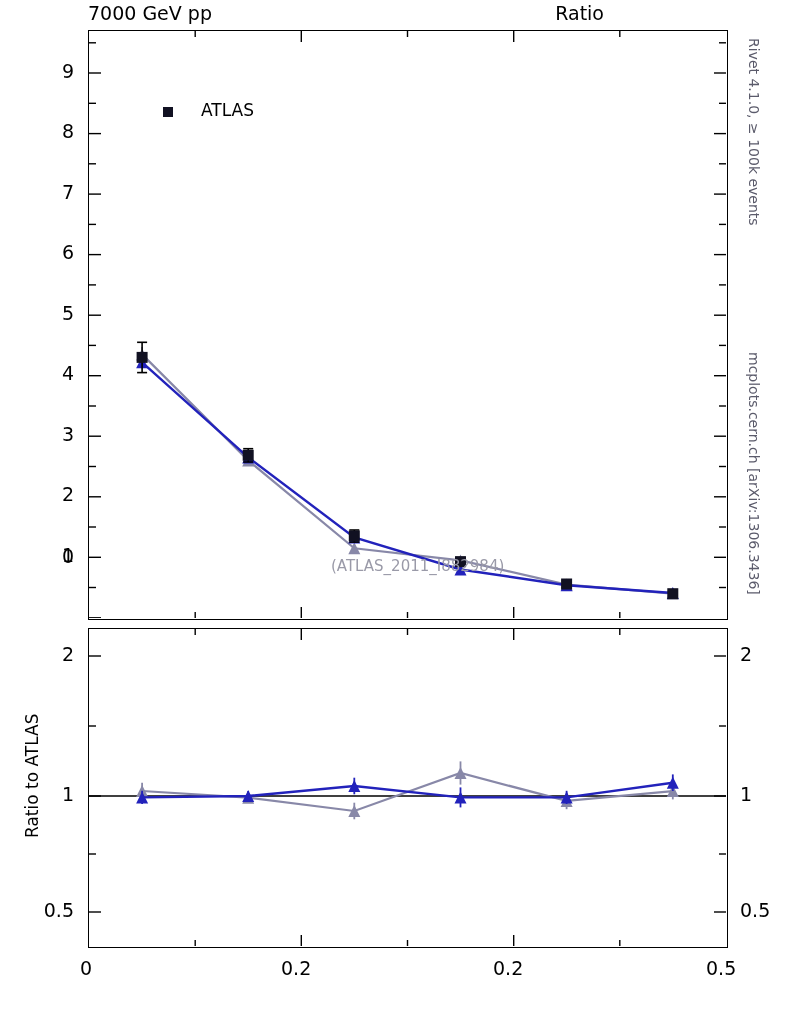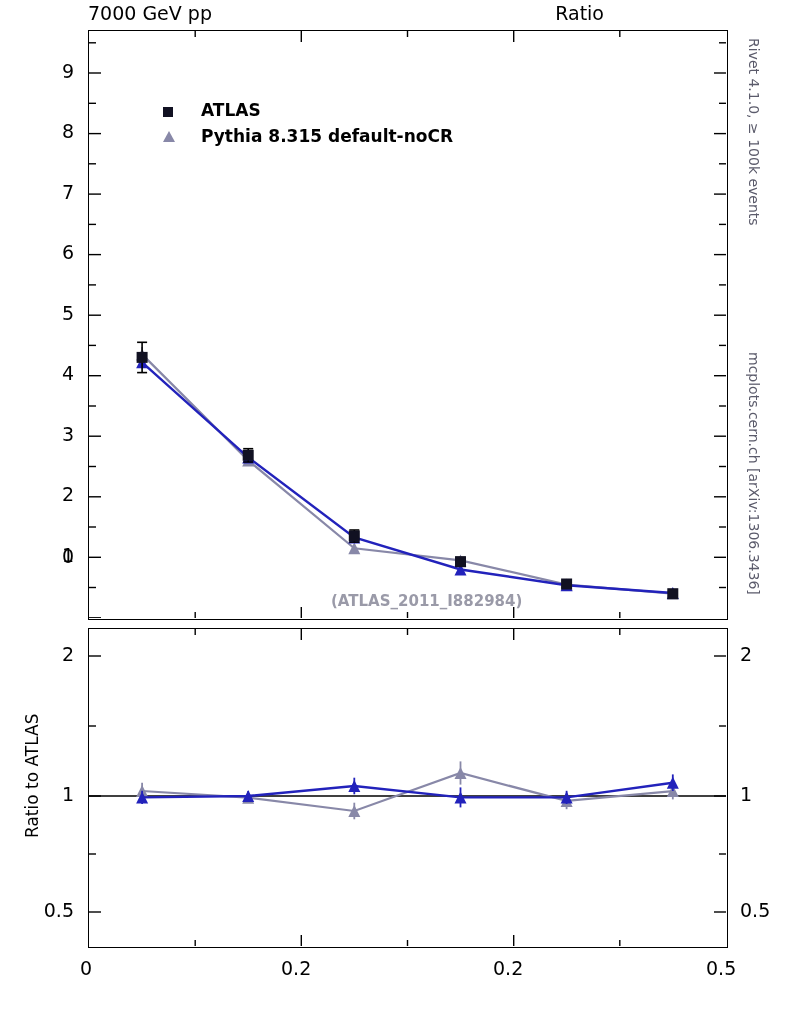--- a/index.html
+++ b/index.html
@@ -40,21 +40,20 @@
   
   #main-frame {
     position: absolute;
     left: 88px;
     top: 30px;
     width: 640px;
     height: 590px;
     border: 1.5px solid #000;
     box-sizing: border-box;
     background: #fff;
-    font-weight: bold;
   }
   
   #ratio-frame {
     position: absolute;
     left: 88px;
     top: 628px;
     width: 640px;
     height: 320px;
     border: 1.5px solid #000;
     box-sizing: border-box;
@@ -251,31 +250,23 @@
 
     <div id="legend" style="position:absolute; left:72px; top:66px;">
       <div class="legend-row">
         <span class="legend-marker">
           <svg width="14" height="14" viewBox="0 0 14 14">
               <rect x="2" y="4" width="10" height="10" fill="#111122"></rect>
             </svg>
         </span>
         <span class="legend-label">ATLAS</span>
       </div>
-      <div class="legend-row">
-        <span class="legend-marker">
-          <svg width="16" height="16" viewBox="0 0 16 16">
-              <polygon points="8,3 14,14 2,14" fill="#8888a8"></polygon>
-            </svg>
-        </span>
-        <span class="legend-label">Pythia 8.315 default-noCR</span>
-      </div>
     </div>
 
-    <div id="watermark" style="position:absolute; left:242px; top:561px;">(ATLAS_2011_I882984)</div>
+    <div id="watermark" style="position:absolute; left:242px; top:526px;">(ATLAS_2011_I882984)</div>
   </div>
 
   <div class="ticklabel" style="left:48px; top:545px; width:26px; text-align:right;">0</div>
   <div class="ticklabel" style="left:48px; top:544px; width:26px; text-align:right;">1</div>
   <div class="ticklabel" style="left:48px; top:483px; width:26px; text-align:right;">2</div>
   <div class="ticklabel" style="left:48px; top:423px; width:26px; text-align:right;">3</div>
   <div class="ticklabel" style="left:48px; top:362px; width:26px; text-align:right;">4</div>
   <div class="ticklabel" style="left:48px; top:302px; width:26px; text-align:right;">5</div>
   <div class="ticklabel" style="left:48px; top:241px; width:26px; text-align:right;">6</div>
   <div class="ticklabel" style="left:48px; top:181px; width:26px; text-align:right;">7</div>

